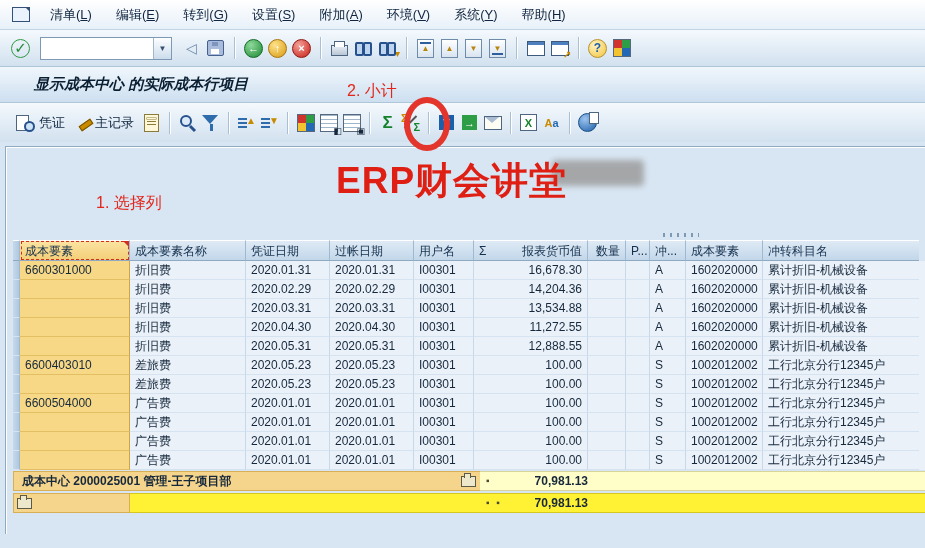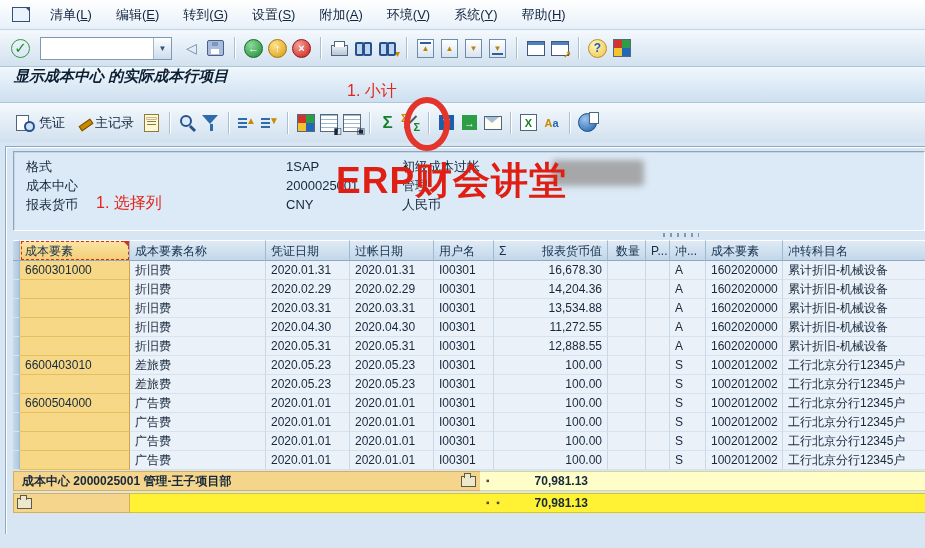--- a/index.html
+++ b/index.html
@@ -14,21 +14,21 @@
   .menu-item{padding:0 12px;font-size:13px;color:#10253F;cursor:default}
   .menu-item u{text-decoration:underline}
   .sysbar{height:36px;background:linear-gradient(#F4F9FD,#D2E1EF);border-bottom:1px solid #AFC5D8;
           display:flex;align-items:center;padding-left:10px;gap:3px}
   .vsep{width:1px;height:22px;background:#A9BFD3;box-shadow:1px 0 0 #FFF;margin:0 5px}
   .cmdwrap{display:flex;align-items:center;border:1px solid #7E99B4;background:#FFF;height:21px;margin:0 6px}
   .cmdinput{border:0;outline:0;width:106px;height:19px;font-size:12px;padding:0 3px;background:#FFF}
   .cmddrop{width:17px;height:21px;background:linear-gradient(#FDFEFF,#CCDCEC);border-left:1px solid #9FB6CB;
            display:flex;align-items:center;justify-content:center;font-size:8px;color:#34506E}
   .titlebar{height:35px;background:linear-gradient(#F0F7FC,#CDDFF0);border-bottom:1px solid #AFC5D8;
-            display:flex;align-items:flex-start;padding-left:14px}
+            display:flex;align-items:center;padding-left:34px}
   .title{font-size:15px;font-weight:bold;font-style:italic;color:#0B1F33}
   .appbar{height:39px;background:linear-gradient(#F4F9FD,#D2E1EF);border-bottom:1px solid #9FB8CE;
           display:flex;align-items:center;padding-left:10px;gap:2px}
   .abtn{display:flex;align-items:center;gap:4px;padding:2px 5px;font-size:13px;color:#10253F;cursor:default}
   
   .ic{display:inline-flex;align-items:center;justify-content:center;width:21px;height:21px;position:relative;font-size:13px;flex:none}
   .circ{width:17px;height:17px;border-radius:50%;display:flex;align-items:center;justify-content:center;
         color:#FFF;font-weight:bold;font-size:11px;line-height:1}
   .c-green{background:radial-gradient(circle at 35% 30%,#8ED99A,#1C8A34);border:1px solid #0F6B24}
   .c-gold{background:radial-gradient(circle at 35% 30%,#FFE28A,#D79A10);border:1px solid #A87508}
@@ -109,21 +109,21 @@
   
   .tbl{position:absolute;left:13px;top:98px;width:912px;font-size:12px}
   .trow{display:flex;height:19px;line-height:19px;background:#EAF1F9}
   .thead{height:21px;line-height:21px;background:none}
   .cell{box-sizing:border-box;padding:0 5px;border-right:1px solid #C6D8E9;border-bottom:1px solid #D5E3F0;
         white-space:nowrap;overflow:hidden;flex:none}
   .hcell{box-sizing:border-box;padding:0 5px;flex:none;white-space:nowrap;overflow:hidden;position:relative;
          background:linear-gradient(#DFEAF5,#C2D7EA);border-right:1px solid #9FB9D0;border-top:1px solid #FFF;border-bottom:1px solid #8FA9C0;
          color:#15304C}
   .w-lead{width:7px;padding:0}
-  .w-ce{width:110px}.w-name{width:136px}.w-date{width:84px}.w-user{width:60px}
+  .w-ce{width:110px}.w-name{width:116px}.w-date{width:84px}.w-user{width:60px}
   .w-val{width:114px;text-align:right}.w-qty{width:38px;text-align:right}.w-p{width:24px}
   .w-rev{width:36px}.w-acct{width:77px}.w-an{width:156px;border-right:none}
   .leadcell{background:linear-gradient(90deg,#C7D9EB,#AFC8DF);border-right:1px solid #9FB9D0}
   .cecell{background:#F7D886;border-right:1px solid #CDA448;border-bottom:1px solid #E2BF63}
   .cehead{background:linear-gradient(#FBE4A2,#F3CE77);outline:1px dashed #D22F23;outline-offset:-2px}
   .cehead::after{content:"";position:absolute;top:0;right:0;border-left:6px solid transparent;border-top:6px solid #D22F23}
   .valhead{display:flex;justify-content:space-between}
   .grip{position:absolute;left:650px;top:-7px;width:36px;height:4px;
         background:repeating-linear-gradient(90deg,#7E99B4 0 2px,transparent 2px 7px)}
   
@@ -296,40 +296,20 @@
   <span class="ic abc">A<span class="b">a</span></span>
   <span class="vsep"></span>
   <span class="ic">
       <span class="clockdoc"></span>
     </span>
 </div>
 
 <div class="work">
   <div class="panel"></div>
 
-  <div class="infobox">
-
-      <div class="irow">
-        <span class="ilabel">格式</span>
-        <span class="ivalue">1SAP</span>
-        <span class="idesc">初级成本过帐</span>
-      </div>
-
-      <div class="irow">
-        <span class="ilabel">成本中心</span>
-        <span class="ivalue">2000025001</span>
-        <span class="idesc">管理</span>
-      </div>
-
-      <div class="irow">
-        <span class="ilabel">报表货币</span>
-        <span class="ivalue">CNY</span>
-        <span class="idesc">人民币</span>
-      </div>
-    </div>
 
   <div class="tbl">
     <div class="grip"></div>
     <div class="trow thead">
       <span class="hcell w-lead leadcell"></span>
       <span class="hcell w-ce cehead">成本要素</span>
       <span class="hcell w-name">成本要素名称</span>
       <span class="hcell w-date">凭证日期</span>
       <span class="hcell w-date">过帐日期</span>
       <span class="hcell w-user">用户名</span>
@@ -532,15 +512,15 @@
         <span class="marker">▪ ▪</span>
         <span>70,981.13</span>
       </span>
       <span class="tot-rest"></span>
     </div>
   </div>
 </div>
 
 <div class="blob"></div>
 <div class="ann" style="left:96px;top:193px">1. 选择列</div>
-<div class="ann" style="left:347px;top:81px">1. 小计</div>
+<div class="ann" style="left:347px;top:81px">2. 小计</div>
 <div class="ring"></div>
 <div class="mark">ERP财会讲堂</div>
 
 </body></html>

